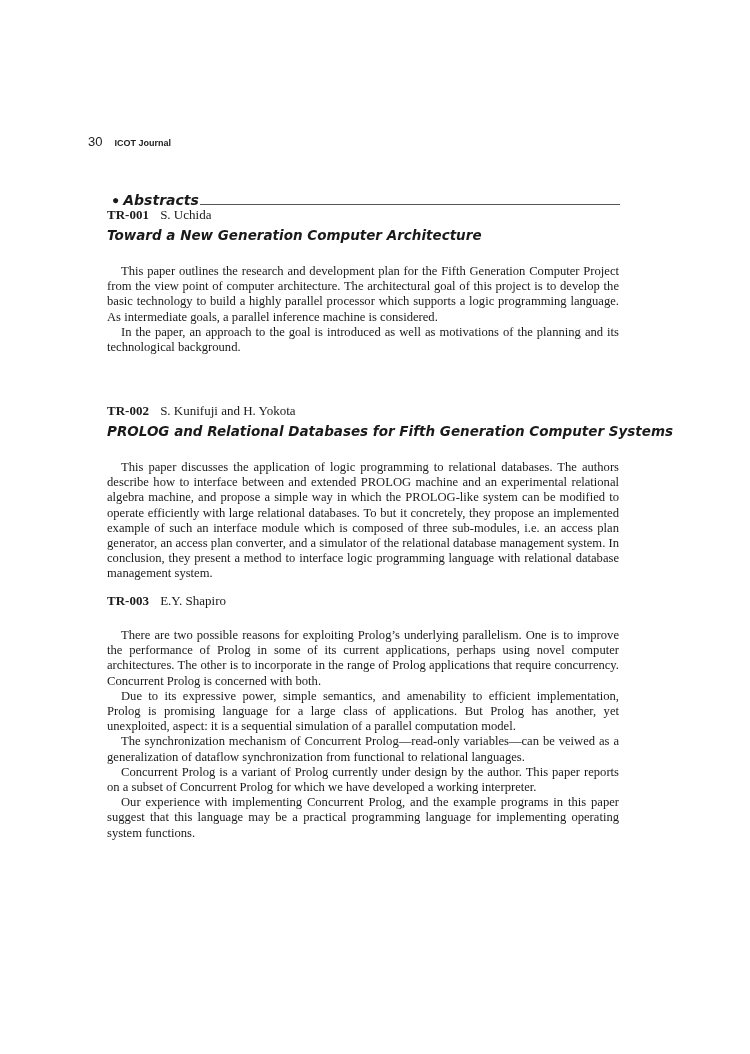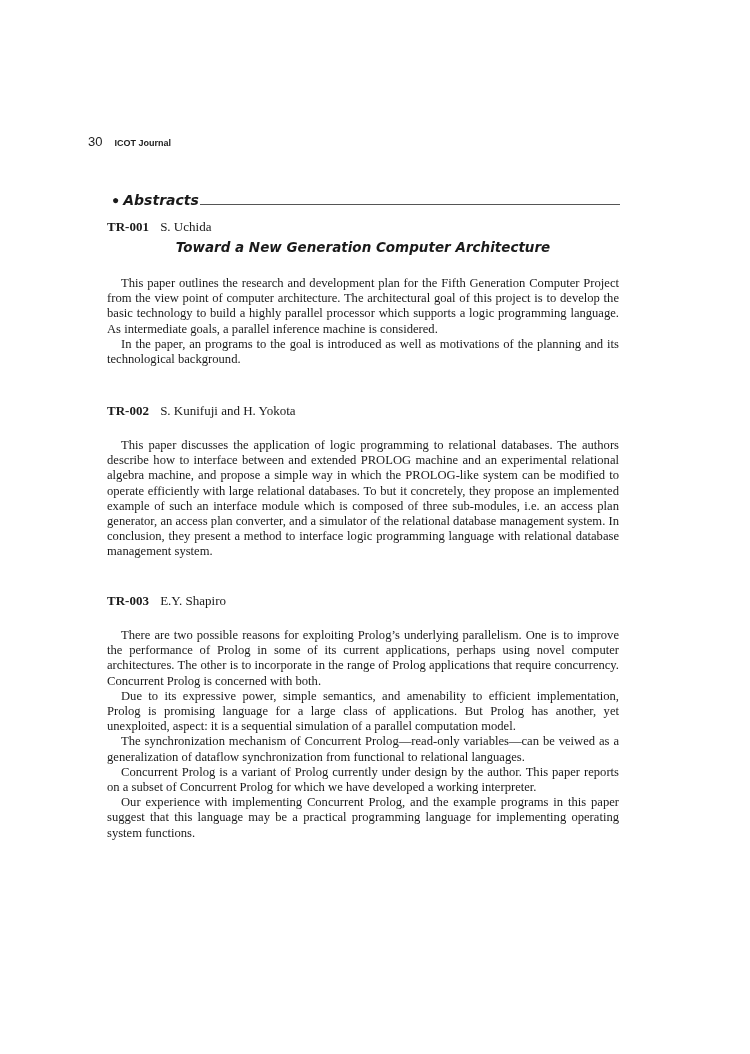--- a/index.html
+++ b/index.html
@@ -23,58 +23,59 @@
   .section .title {
     font-family: "DejaVu Sans", sans-serif; font-style: italic; font-weight: bold;
     font-size: 14px; line-height: 16px; text-align: right;
   }
   .section .rule { flex: 1; border-bottom: 1px solid #555; margin-bottom: 3px; margin-left: 1px; }
   .abstract { position: absolute; left: 107px; width: 512px; }
   .abstract .meta { font-size: 13px; line-height: 16px; }
   .abstract .meta .tr { font-weight: bold; margin-right: 8px; }
   .abstract .atitle {
     font-family: "DejaVu Sans", sans-serif; font-style: italic; font-weight: bold;
-    font-size: 13.5px; line-height: 20px; margin-top: 2px; white-space: nowrap; text-align: center;
+    font-size: 13.5px; line-height: 20px; margin-top: 2px; white-space: nowrap;
   }
   .abstract p {
     margin: 0; font-size: 12.6px; line-height: 15.2px; text-align: justify; text-indent: 14px;
   }
   .abstract .body { margin-top: 19px; }
 </style>
 </head>
 <body>
 
 <div class="running-head">
   <span class="pg">30</span>
   <span class="jn">ICOT Journal</span>
 </div>
 
 <div class="section">
   <span class="bullet">●</span>
   <span class="title">Abstracts</span>
   <span class="rule"></span>
 </div>
 
-<div class="abstract" style="top:219px">
+<div class="abstract" style="top:207px">
   <div class="meta">
     <span class="tr">TR-001</span>
     <span>S. Uchida</span>
   </div>
   <div class="atitle">Toward a New Generation Computer Architecture</div>
   <div class="body">
     <p>This paper outlines the research and development plan for the Fifth Generation Computer Project from the view point of computer architecture. The architectural goal of this project is to develop the basic technology to build a highly parallel processor which supports a logic programming language. As intermediate goals, a parallel inference machine is considered.</p>
-    <p>In the paper, an programs to the goal is introduced as well as motivations of the planning and its technological background.</p>
+    <p>In the paper, an approach to the goal is introduced as well as motivations of the planning and its technological background.</p>
   </div>
 </div>
 
 <div class="abstract" style="top:403px">
   <div class="meta">
     <span class="tr">TR-002</span>
     <span>S. Kunifuji and H. Yokota</span>
   </div>
+  <div class="atitle">PROLOG and Relational Databases for Fifth Generation Computer Systems</div>
   <div class="body">
     <p>This paper discusses the application of logic programming to relational databases. The authors describe how to interface between and extended PROLOG machine and an experimental relational algebra machine, and propose a simple way in which the PROLOG-like system can be modified to operate efficiently with large relational databases. To but it concretely, they propose an implemented example of such an interface module which is composed of three sub-modules, i.e. an access plan generator, an access plan converter, and a simulator of the relational database management system. In conclusion, they present a method to interface logic programming language with relational database management system.</p>
   </div>
 </div>
 
 <div class="abstract" style="top:593px">
   <div class="meta">
     <span class="tr">TR-003</span>
     <span>E.Y. Shapiro</span>
   </div>

